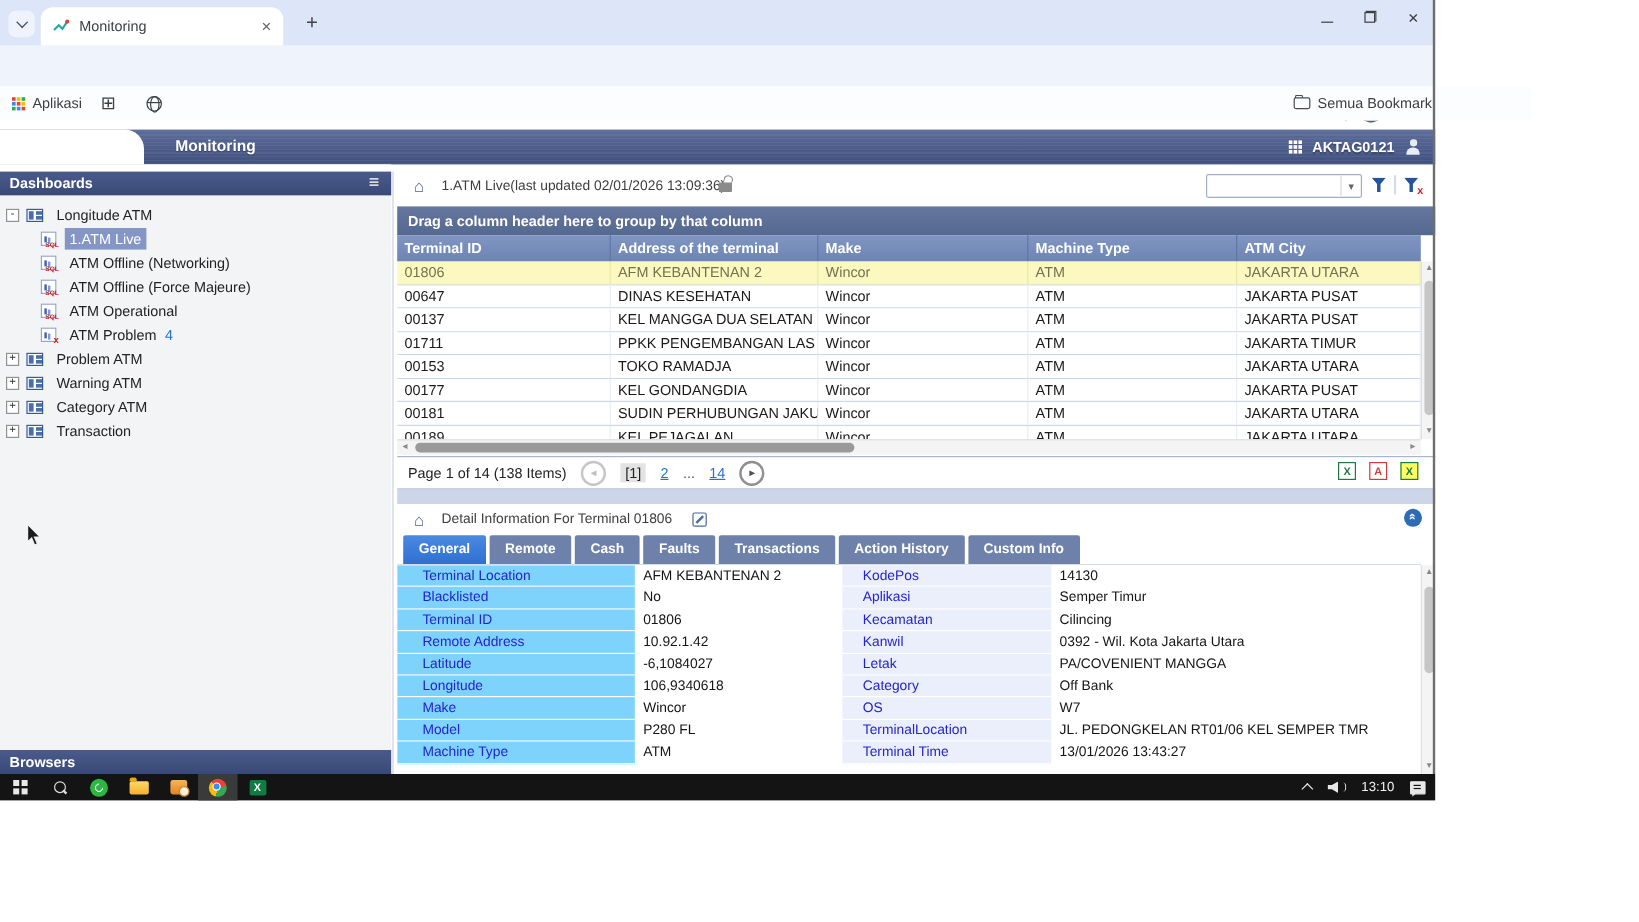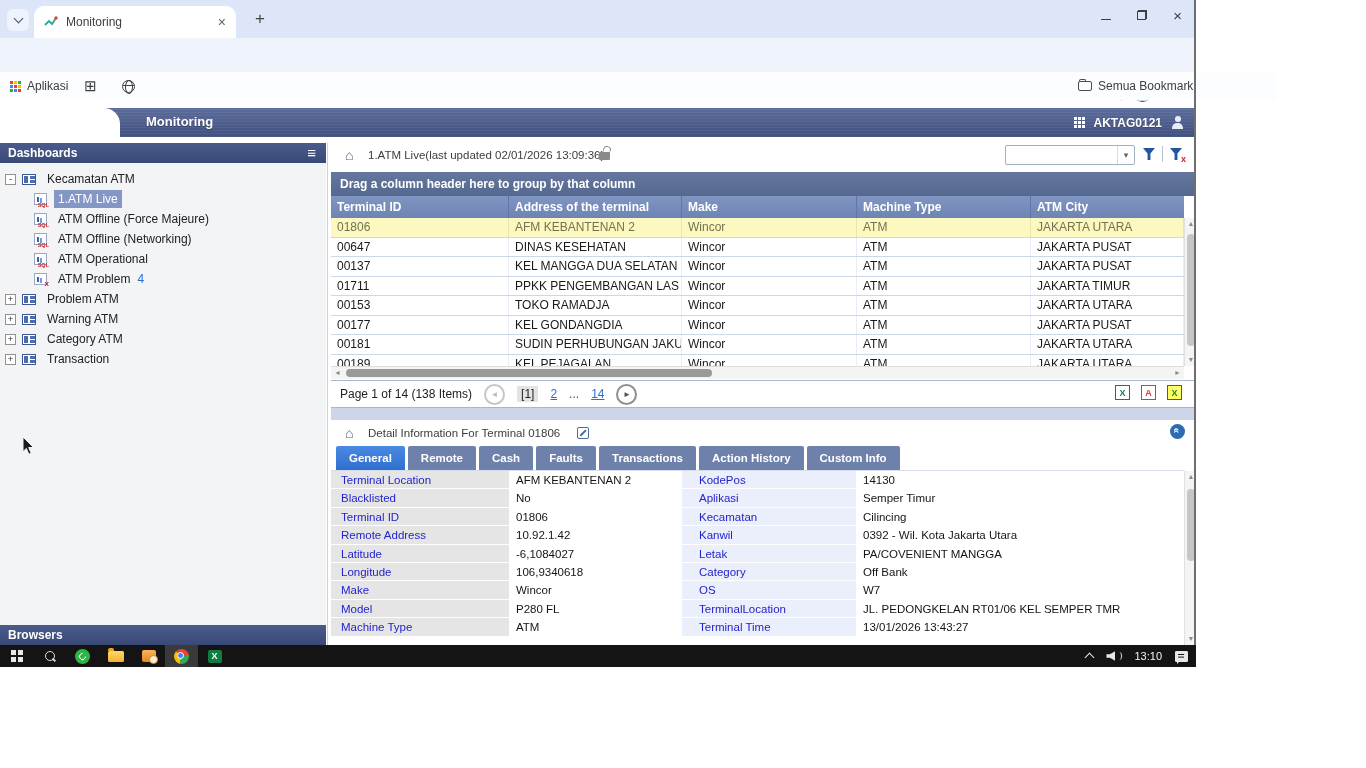--- a/index.html
+++ b/index.html
@@ -126,21 +126,21 @@
   .p2hdr{position:absolute;left:0;top:277px;width:865px;height:26px;background:#fff}
   .editic{position:relative;display:inline-block;width:12px;height:12px;border:1.5px solid #49699f;border-radius:2px;margin-left:9px;top:2px}
   .editic::after{content:"";position:absolute;left:0.5px;top:3.5px;width:8px;height:1.6px;background:#49699f;transform:rotate(-45deg)}
   .collapse{position:absolute;right:11px;top:4px;width:15px;height:15px;border-radius:50%;background:#2c6cb5;color:#fff}
   .collapse::before{content:"\00AB";position:absolute;left:4px;top:1px;font-size:10px;font-weight:bold;transform:rotate(90deg)}
   .tabsrow{position:absolute;left:0;top:303px;width:853px;height:25px;background:#fff;display:flex;gap:3px;padding-left:5px;border-bottom:1px solid #d7deeb}
   .dtab{height:24px;line-height:24px;padding:0 13px;background:#6e81aa;color:#fff;font-weight:bold;font-size:11.5px;border-radius:2px 2px 0 0}
   .dtab.on{background:linear-gradient(#4a8ae2,#2f6fd0)}
   .dgrid{position:absolute;left:0;top:328px;width:853px;height:174px;overflow:hidden;background:#fff}
   .drow{display:flex;height:18.4px;line-height:18.4px;font-size:11.5px}
-  .dl{width:178px;background:#e5e5e5;color:#2424cc;padding-left:10px;border-bottom:1px solid #fff;overflow:hidden;white-space:nowrap}
+  .dl{width:198px;background:#7dd3fc;color:#2424cc;padding-left:21px;border-bottom:1px solid #fff;overflow:hidden;white-space:nowrap}
   .dv{width:173px;color:#151515;padding-left:7px;overflow:hidden;white-space:nowrap}
   .dl2{width:174px;background:#ebeefb;color:#2424cc;padding-left:17px;border-bottom:1px solid #fff;overflow:hidden;white-space:nowrap}
   .dv2{flex:1;color:#151515;padding-left:7px;overflow:hidden;white-space:nowrap}
   
   .taskbar{position:absolute;left:0;top:645px;width:1196px;height:22px;background:#141414;display:flex;align-items:center}
   .tcell{width:33px;height:22px;display:flex;align-items:center;justify-content:center;flex:none}
   .tcell.active{background:#3a3a3a}
   .winlogo{position:relative;width:12px;height:12px}
   .winlogo i{position:absolute;left:0;top:0;width:5px;height:5px;background:#e8e8e8;box-shadow:7px 0 0 #e8e8e8,0 7px 0 #e8e8e8,7px 7px 0 #e8e8e8}
   .magnif{position:relative;width:12px;height:12px}
@@ -242,42 +242,42 @@
     <div class="side">
       <div class="sbar" style="top:6px">
         <span>Dashboards</span>
         <span class="menu">≡</span>
       </div>
       <div class="tree">
 
           <div class="titem lvl0">
             <span class="exp">-</span>
             <span class="ticon dash"></span>
-            <span class="tlabel">Kecamatan ATM</span>
+            <span class="tlabel">Longitude ATM</span>
 
           </div>
 
           <div class="titem lvl1">
 
             <span class="ticon sql"></span>
             <span class="tlabel sel">1.ATM Live</span>
 
           </div>
 
           <div class="titem lvl1">
 
             <span class="ticon sql"></span>
+            <span class="tlabel">ATM Offline (Networking)</span>
+
+          </div>
+
+          <div class="titem lvl1">
+
+            <span class="ticon sql"></span>
             <span class="tlabel">ATM Offline (Force Majeure)</span>
-
-          </div>
-
-          <div class="titem lvl1">
-
-            <span class="ticon sql"></span>
-            <span class="tlabel">ATM Offline (Networking)</span>
 
           </div>
 
           <div class="titem lvl1">
 
             <span class="ticon sql"></span>
             <span class="tlabel">ATM Operational</span>
 
           </div>
 

